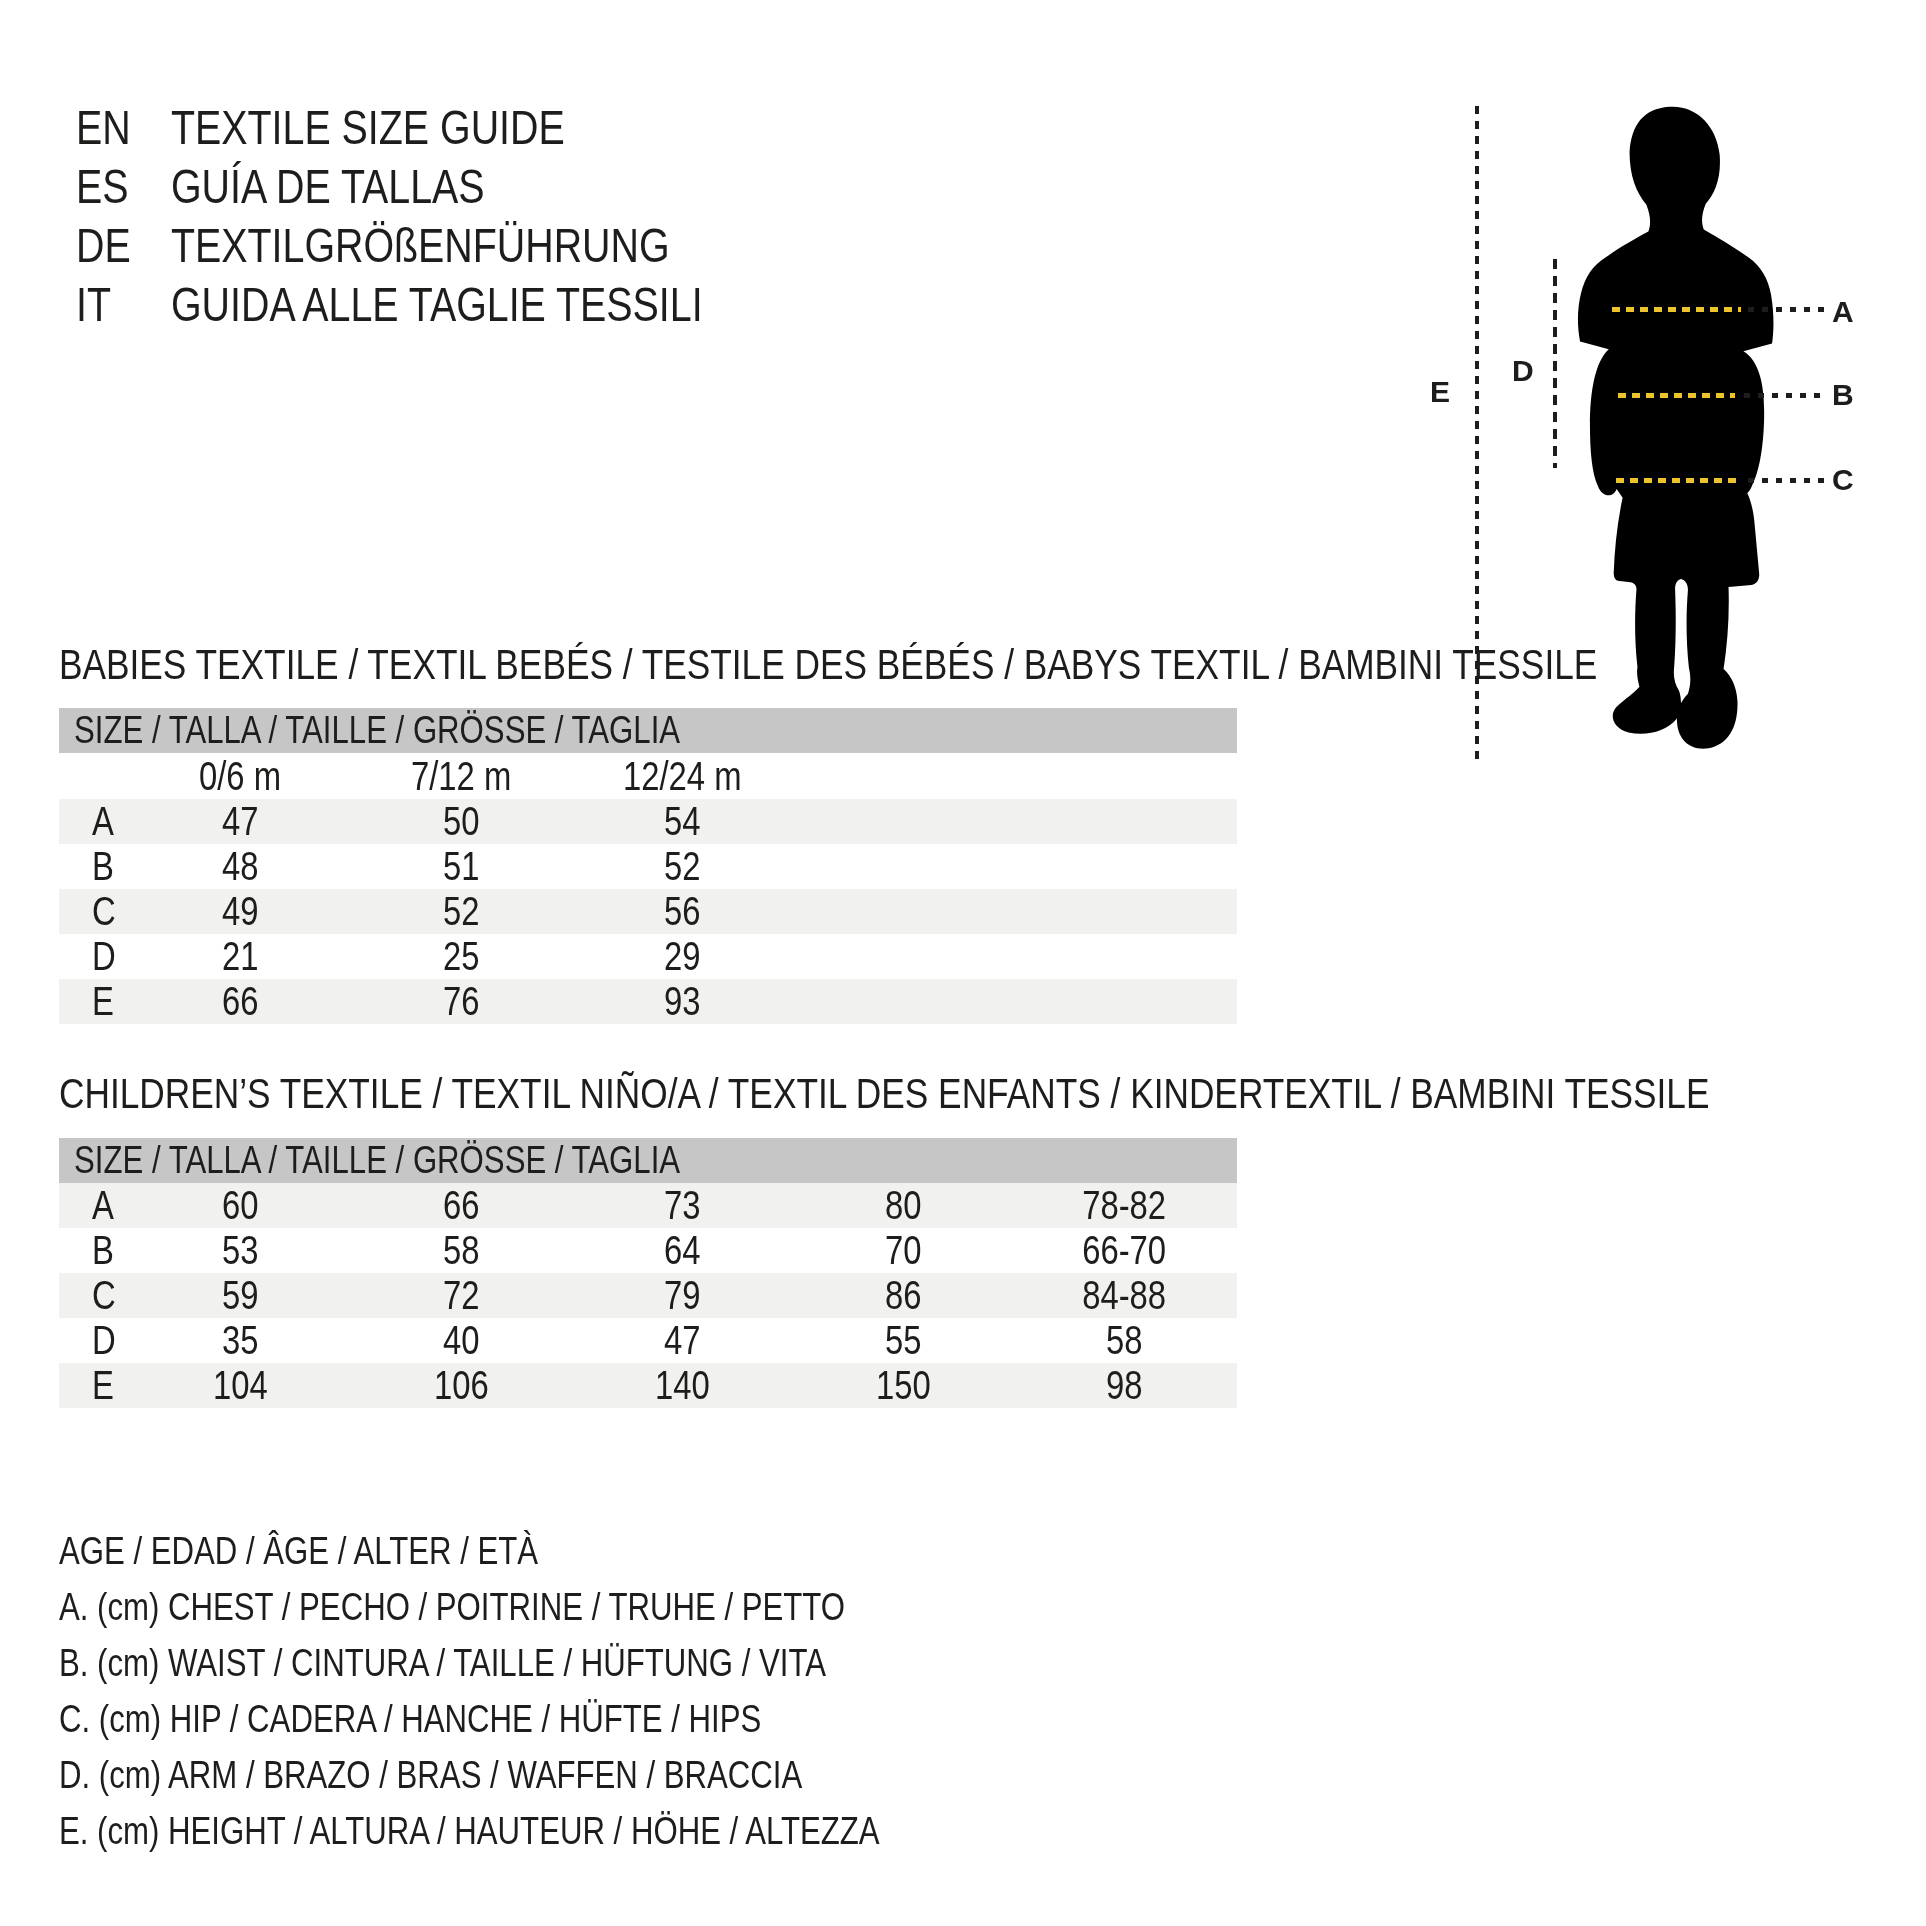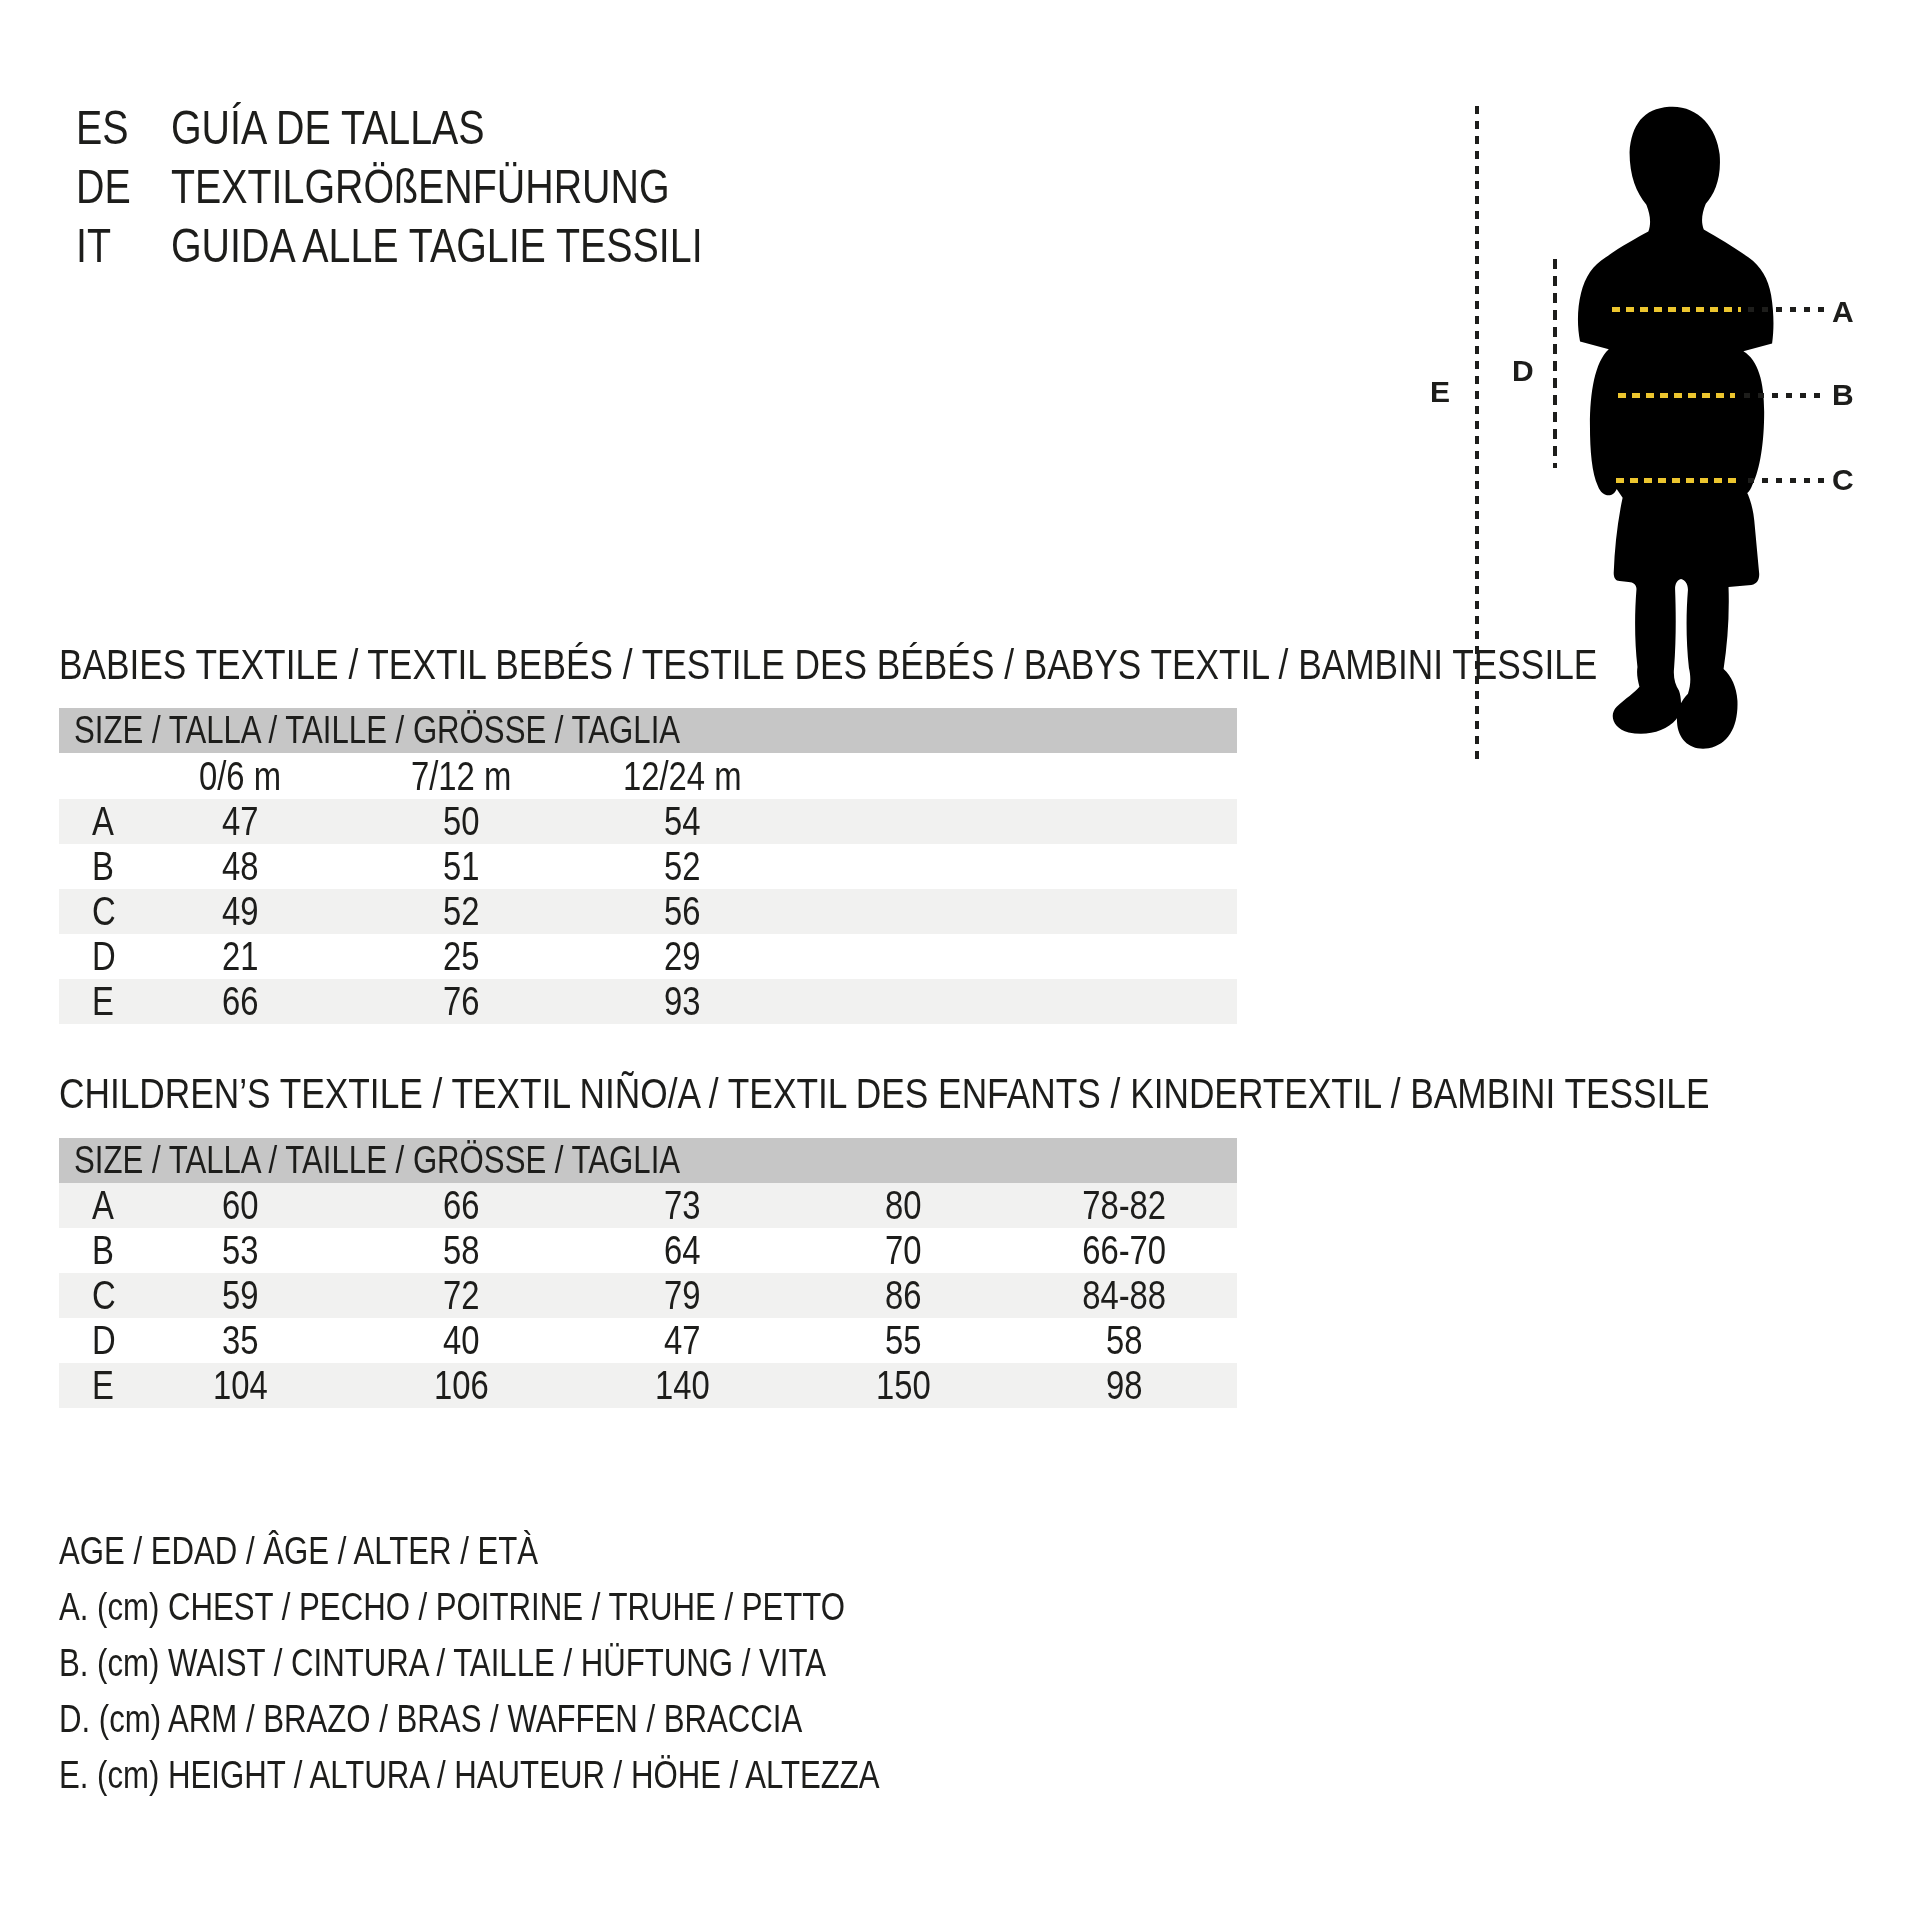--- a/index.html
+++ b/index.html
@@ -55,20 +55,24 @@
   #label-a{left:1832px;top:295px;}
   #label-b{left:1832px;top:378px;}
   #label-c{left:1832px;top:463px;}
   #label-d{left:1512px;top:354px;}
   #label-e{left:1430px;top:375px;}
 </style>
 </head>
 <body>
 
 <div class="abs lang-header">
+  <div class="lang-row">
+    <span class="lang-code"><span class="cond">EN</span></span>
+    <span class="cond">TEXTILE SIZE GUIDE</span>
+  </div>
   <div class="lang-row">
     <span class="lang-code"><span class="cond">ES</span></span>
     <span class="cond">GUÍA DE TALLAS</span>
   </div>
   <div class="lang-row">
     <span class="lang-code"><span class="cond">DE</span></span>
     <span class="cond">TEXTILGRÖßENFÜHRUNG</span>
   </div>
   <div class="lang-row">
     <span class="lang-code"><span class="cond">IT</span></span>
@@ -238,16 +242,17 @@
     <span class="cell"><span class="condc">140</span></span>
     <span class="cell"><span class="condc">150</span></span>
     <span class="cell"><span class="condc">98</span></span>
   </div>
 </div>
 
 <div class="abs legend">
   <div><span class="cond">AGE / EDAD / ÂGE / ALTER / ETÀ</span></div>
   <div><span class="cond">A. (cm) CHEST / PECHO / POITRINE / TRUHE / PETTO</span></div>
   <div><span class="cond">B. (cm) WAIST / CINTURA / TAILLE / HÜFTUNG / VITA</span></div>
+  <div><span class="cond">C. (cm) HIP / CADERA / HANCHE / HÜFTE / HIPS</span></div>
   <div><span class="cond">D. (cm) ARM / BRAZO / BRAS / WAFFEN / BRACCIA</span></div>
   <div><span class="cond">E. (cm) HEIGHT / ALTURA / HAUTEUR / HÖHE / ALTEZZA</span></div>
 </div>
 
 
 </body></html>

